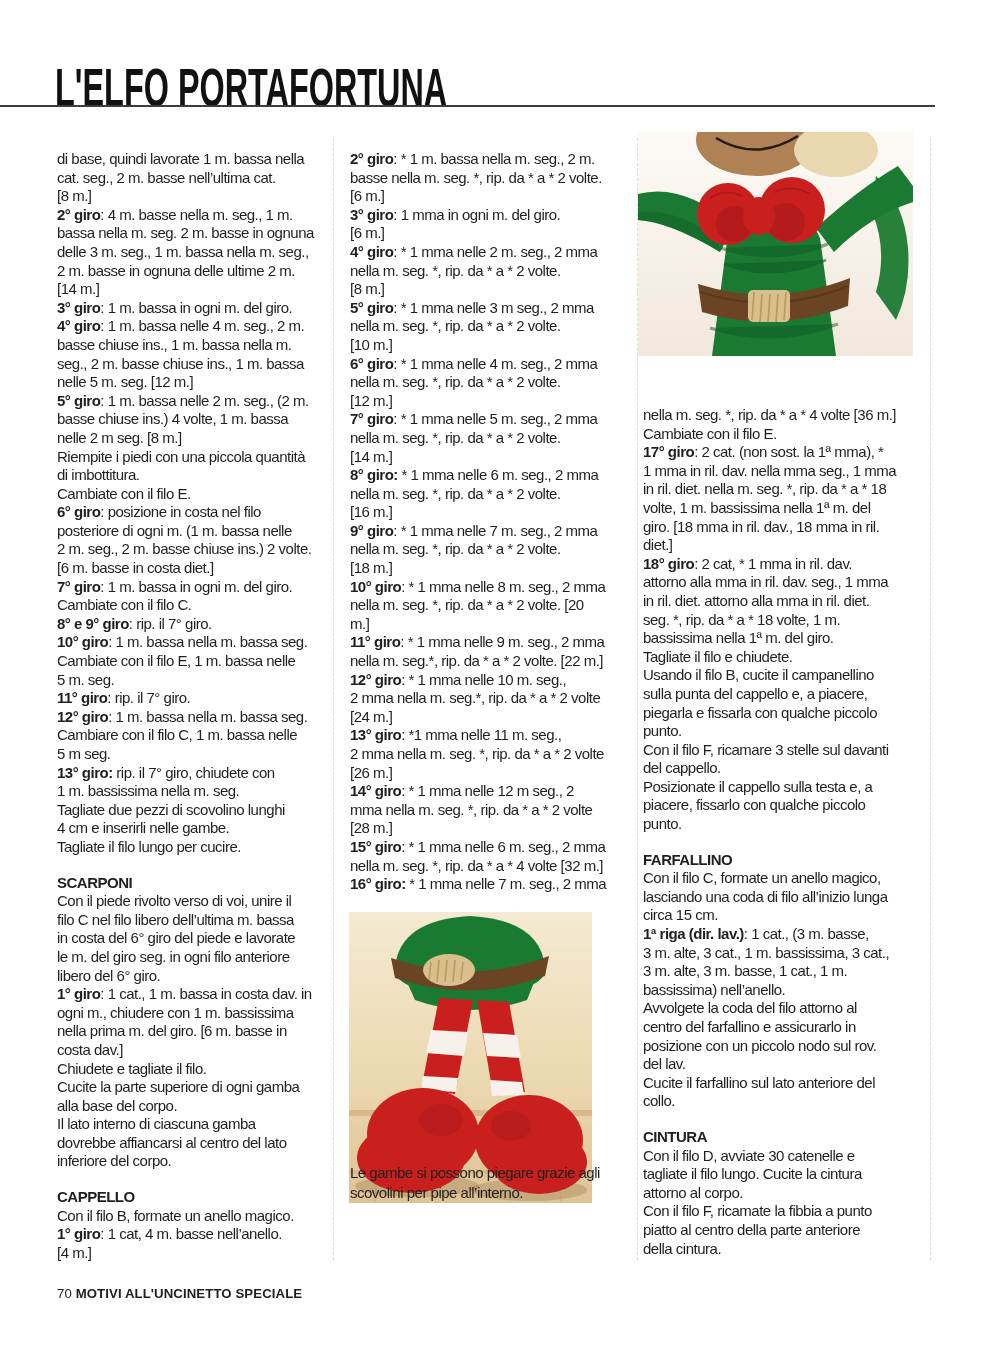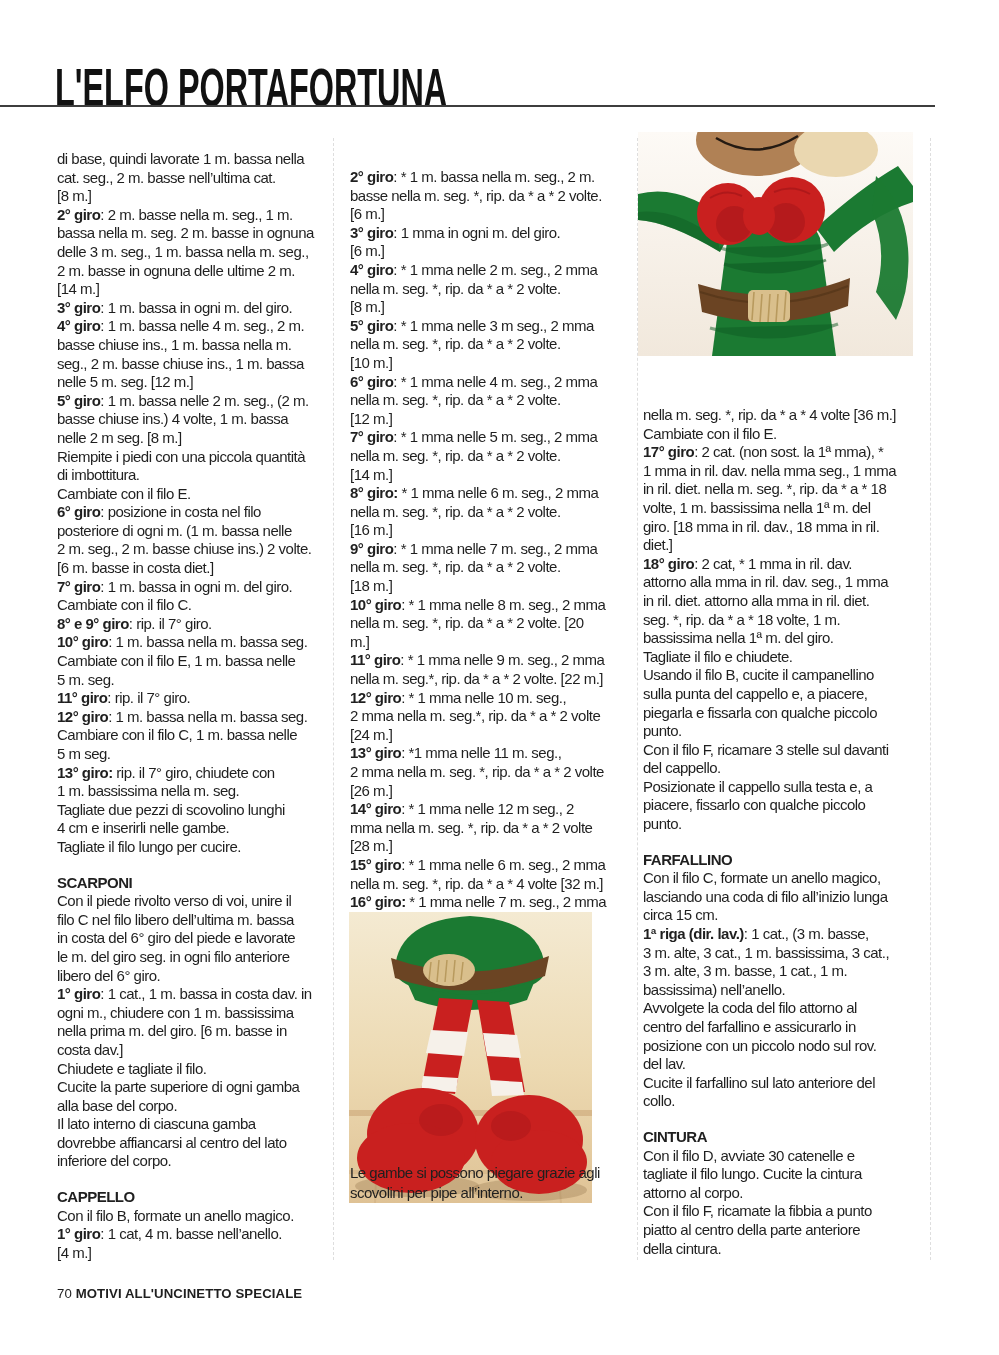--- a/index.html
+++ b/index.html
@@ -10,21 +10,21 @@
   .title{
     position:absolute;left:55px;top:56px;margin:0;
     font-size:54px;font-weight:700;letter-spacing:0px;color:#111;
     transform:scaleX(0.60);transform-origin:0 0;white-space:nowrap;
   }
   .rule{position:absolute;left:0;top:105px;width:935px;height:2px;background:#3d3d3d;}
   .sep{position:absolute;top:138px;height:1122px;width:0;border-left:1px dashed #dedede;}
   .sep1{left:333px;} .sep2{left:637px;} .sep3{left:930px;}
   .col{position:absolute;font-size:15px;letter-spacing:-0.5px;margin-top:8px;}
   #col1{left:57px;top:142px;width:282px;}
-  #col2{left:350px;top:160px;width:282px;}
+  #col2{left:350px;top:142px;width:282px;}
   #col3{left:643px;top:398px;width:280px;}
   .line{height:18.6px;line-height:18.6px;white-space:pre;}
   .line .b{font-weight:700;}
   .line.gap{margin-top:17px;}
   .photo{position:absolute;overflow:hidden;}
   #photoA{left:638px;top:132px;width:275px;height:224px;}
   #photoB{left:349px;top:912px;width:243px;height:291px;}
   #caption{position:absolute;left:350px;top:1163px;width:282px;font-size:15px;letter-spacing:-0.5px;}
   #caption .line{height:19.5px;line-height:19.5px;}
   .footer{position:absolute;left:57px;top:1286px;font-size:13.2px;letter-spacing:0.1px;white-space:pre;}
@@ -47,21 +47,21 @@
 <div class="rule"></div>
 
 <div class="sep sep1"></div>
 <div class="sep sep2"></div>
 <div class="sep sep3"></div>
 
 <div class="col" id="col1">
     <div class="line"><span>di base, quindi lavorate 1 m. bassa nella</span></div>
     <div class="line"><span>cat. seg., 2 m. basse nell’ultima cat.</span></div>
     <div class="line"><span>[8 m.]</span></div>
-    <div class="line"><span class="b">2° giro</span><span>: 2 m. basse nella m. seg., 1 m.</span></div>
+    <div class="line"><span class="b">2° giro</span><span>: 4 m. basse nella m. seg., 1 m.</span></div>
     <div class="line"><span>bassa nella m. seg. 2 m. basse in ognuna</span></div>
     <div class="line"><span>delle 3 m. seg., 1 m. bassa nella m. seg.,</span></div>
     <div class="line"><span>2 m. basse in ognuna delle ultime 2 m.</span></div>
     <div class="line"><span>[14 m.]</span></div>
     <div class="line"><span class="b">3° giro</span><span>: 1 m. bassa in ogni m. del giro.</span></div>
     <div class="line"><span class="b">4° giro</span><span>: 1 m. bassa nelle 4 m. seg., 2 m.</span></div>
     <div class="line"><span>basse chiuse ins., 1 m. bassa nella m.</span></div>
     <div class="line"><span>seg., 2 m. basse chiuse ins., 1 m. bassa</span></div>
     <div class="line"><span>nelle 5 m. seg. [12 m.]</span></div>
     <div class="line"><span class="b">5° giro</span><span>: 1 m. bassa nelle 2 m. seg., (2 m.</span></div>

